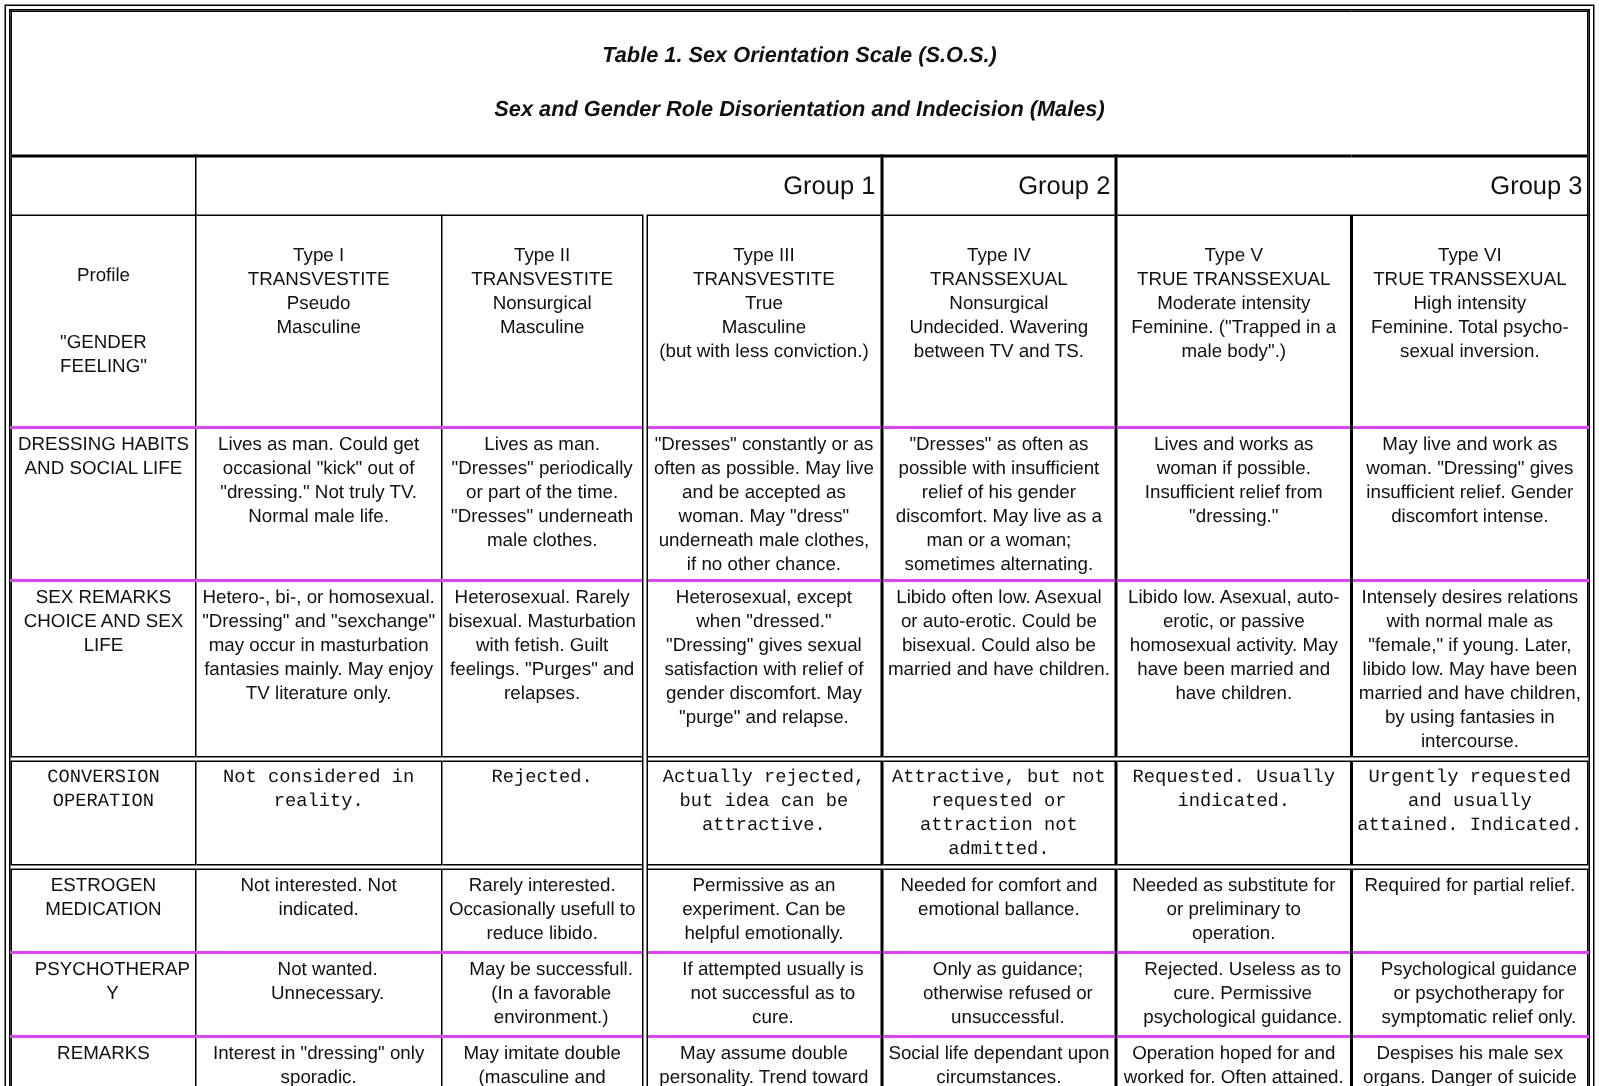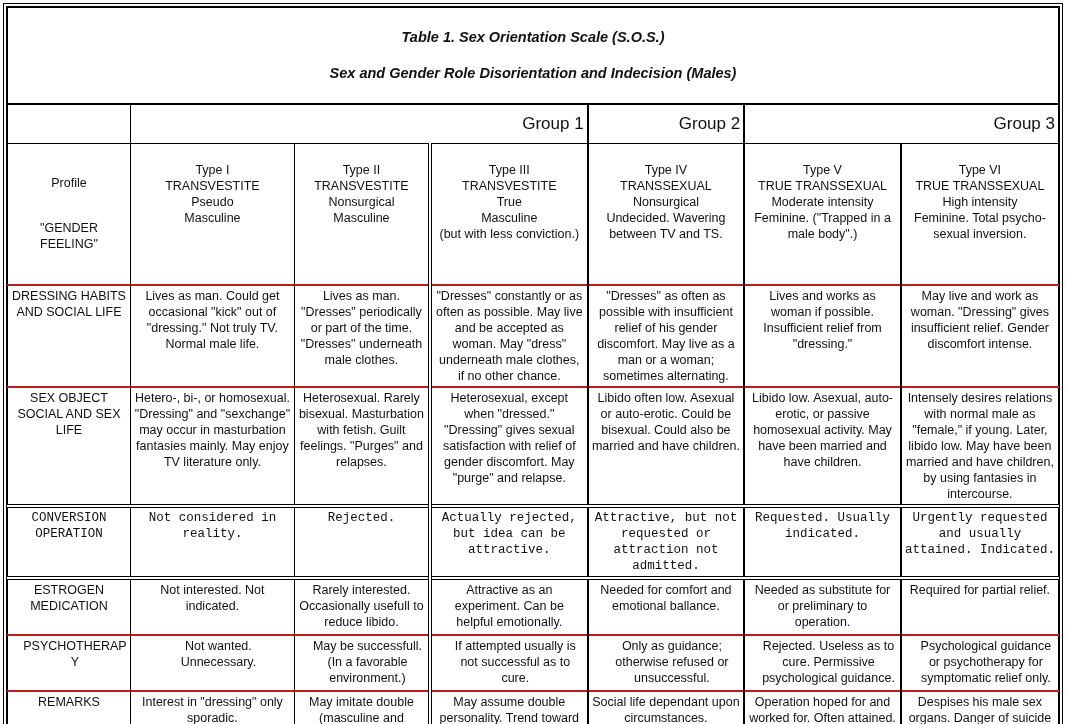--- a/index.html
+++ b/index.html
@@ -29,21 +29,21 @@
 
   
   .stack { display:flex; flex-direction:column; justify-content:flex-start; height:104px; }
   .stack2 { display:flex; flex-direction:column; justify-content:center; gap:29px; height:104px; }
   .pline { padding:0 1px; }
 
   
   .rowlabel { text-transform:none; }
 
   
-  .bt2 td { border-top:2px solid #b91c1c; }
+  .bt2 td { border-top:2px solid #d946ef; }
   .btd td { border-top:4px double #000; }
 
   
   .dleft { border-left:4px double #000 !important; }
   .gleft { border-left:2px solid #000 !important; }
   .r-kinsey td { vertical-align:middle; }
 </style>
 </head>
 <body>
 
@@ -137,21 +137,21 @@
     <td class="rowlabel">DRESSING HABITS AND SOCIAL LIFE</td>
     <td>Lives as man. Could get occasional "kick" out of "dressing." Not truly TV. Normal male life.</td>
     <td>Lives as man. "Dresses" periodically or part of the time. "Dresses" underneath male clothes.</td>
     <td class="dleft">"Dresses" constantly or as often as possible. May live and be accepted as woman. May "dress" underneath male clothes, if no other chance.</td>
     <td class="gleft">"Dresses" as often as possible with insufficient relief of his gender discomfort. May live as a man or a woman; sometimes alternating.</td>
     <td class="gleft">Lives and works as woman if possible. Insufficient relief from "dressing."</td>
     <td class="gleft">May live and work as woman. "Dressing" gives insufficient relief. Gender discomfort intense.</td>
   </tr>
 
   <tr class="r-sexobj bt2">
-    <td class="rowlabel">SEX OBJECT SOCIAL AND SEX LIFE</td>
+    <td class="rowlabel">SEX REMARKS CHOICE AND SEX LIFE</td>
     <td>Hetero-, bi-, or homosexual. "Dressing" and "sexchange" may occur in masturbation fantasies mainly. May enjoy TV literature only.</td>
     <td>Heterosexual. Rarely bisexual. Masturbation with fetish. Guilt feelings. "Purges" and relapses.</td>
     <td class="dleft">Heterosexual, except when "dressed." "Dressing" gives sexual satisfaction with relief of gender discomfort. May "purge" and relapse.</td>
     <td class="gleft">Libido often low. Asexual or auto-erotic. Could be bisexual. Could also be married and have children.</td>
     <td class="gleft">Libido low. Asexual, auto-erotic, or passive homosexual activity. May have been married and have children.</td>
     <td class="gleft">Intensely desires relations with normal male as "female," if young. Later, libido low. May have been married and have children, by using fantasies in intercourse.</td>
   </tr>
 
 
   <tr class="r-conversion btd">
@@ -161,21 +161,21 @@
     <td class="dleft">Actually rejected, but idea can be attractive.</td>
     <td class="gleft">Attractive, but not requested or attraction not admitted.</td>
     <td class="gleft">Requested. Usually indicated.</td>
     <td class="gleft">Urgently requested and usually attained. Indicated.</td>
   </tr>
 
   <tr class="r-estrogen btd">
     <td class="rowlabel">ESTROGEN MEDICATION</td>
     <td>Not interested. Not indicated.</td>
     <td>Rarely interested. Occasionally usefull to reduce libido.</td>
-    <td class="dleft">Attractive as an experiment. Can be helpful emotionally.</td>
+    <td class="dleft">Permissive as an experiment. Can be helpful emotionally.</td>
     <td class="gleft">Needed for comfort and emotional ballance.</td>
     <td class="gleft">Needed as substitute for or preliminary to operation.</td>
     <td class="gleft">Required for partial relief.</td>
   </tr>
 
   <tr class="r-psych bt2">
     <td class="rowlabel">PSYCHOTHERAPY</td>
     <td>Not wanted. Unnecessary.</td>
     <td>May be successfull. (In a favorable environment.)</td>
     <td class="dleft">If attempted usually is not successful as to cure.</td>

